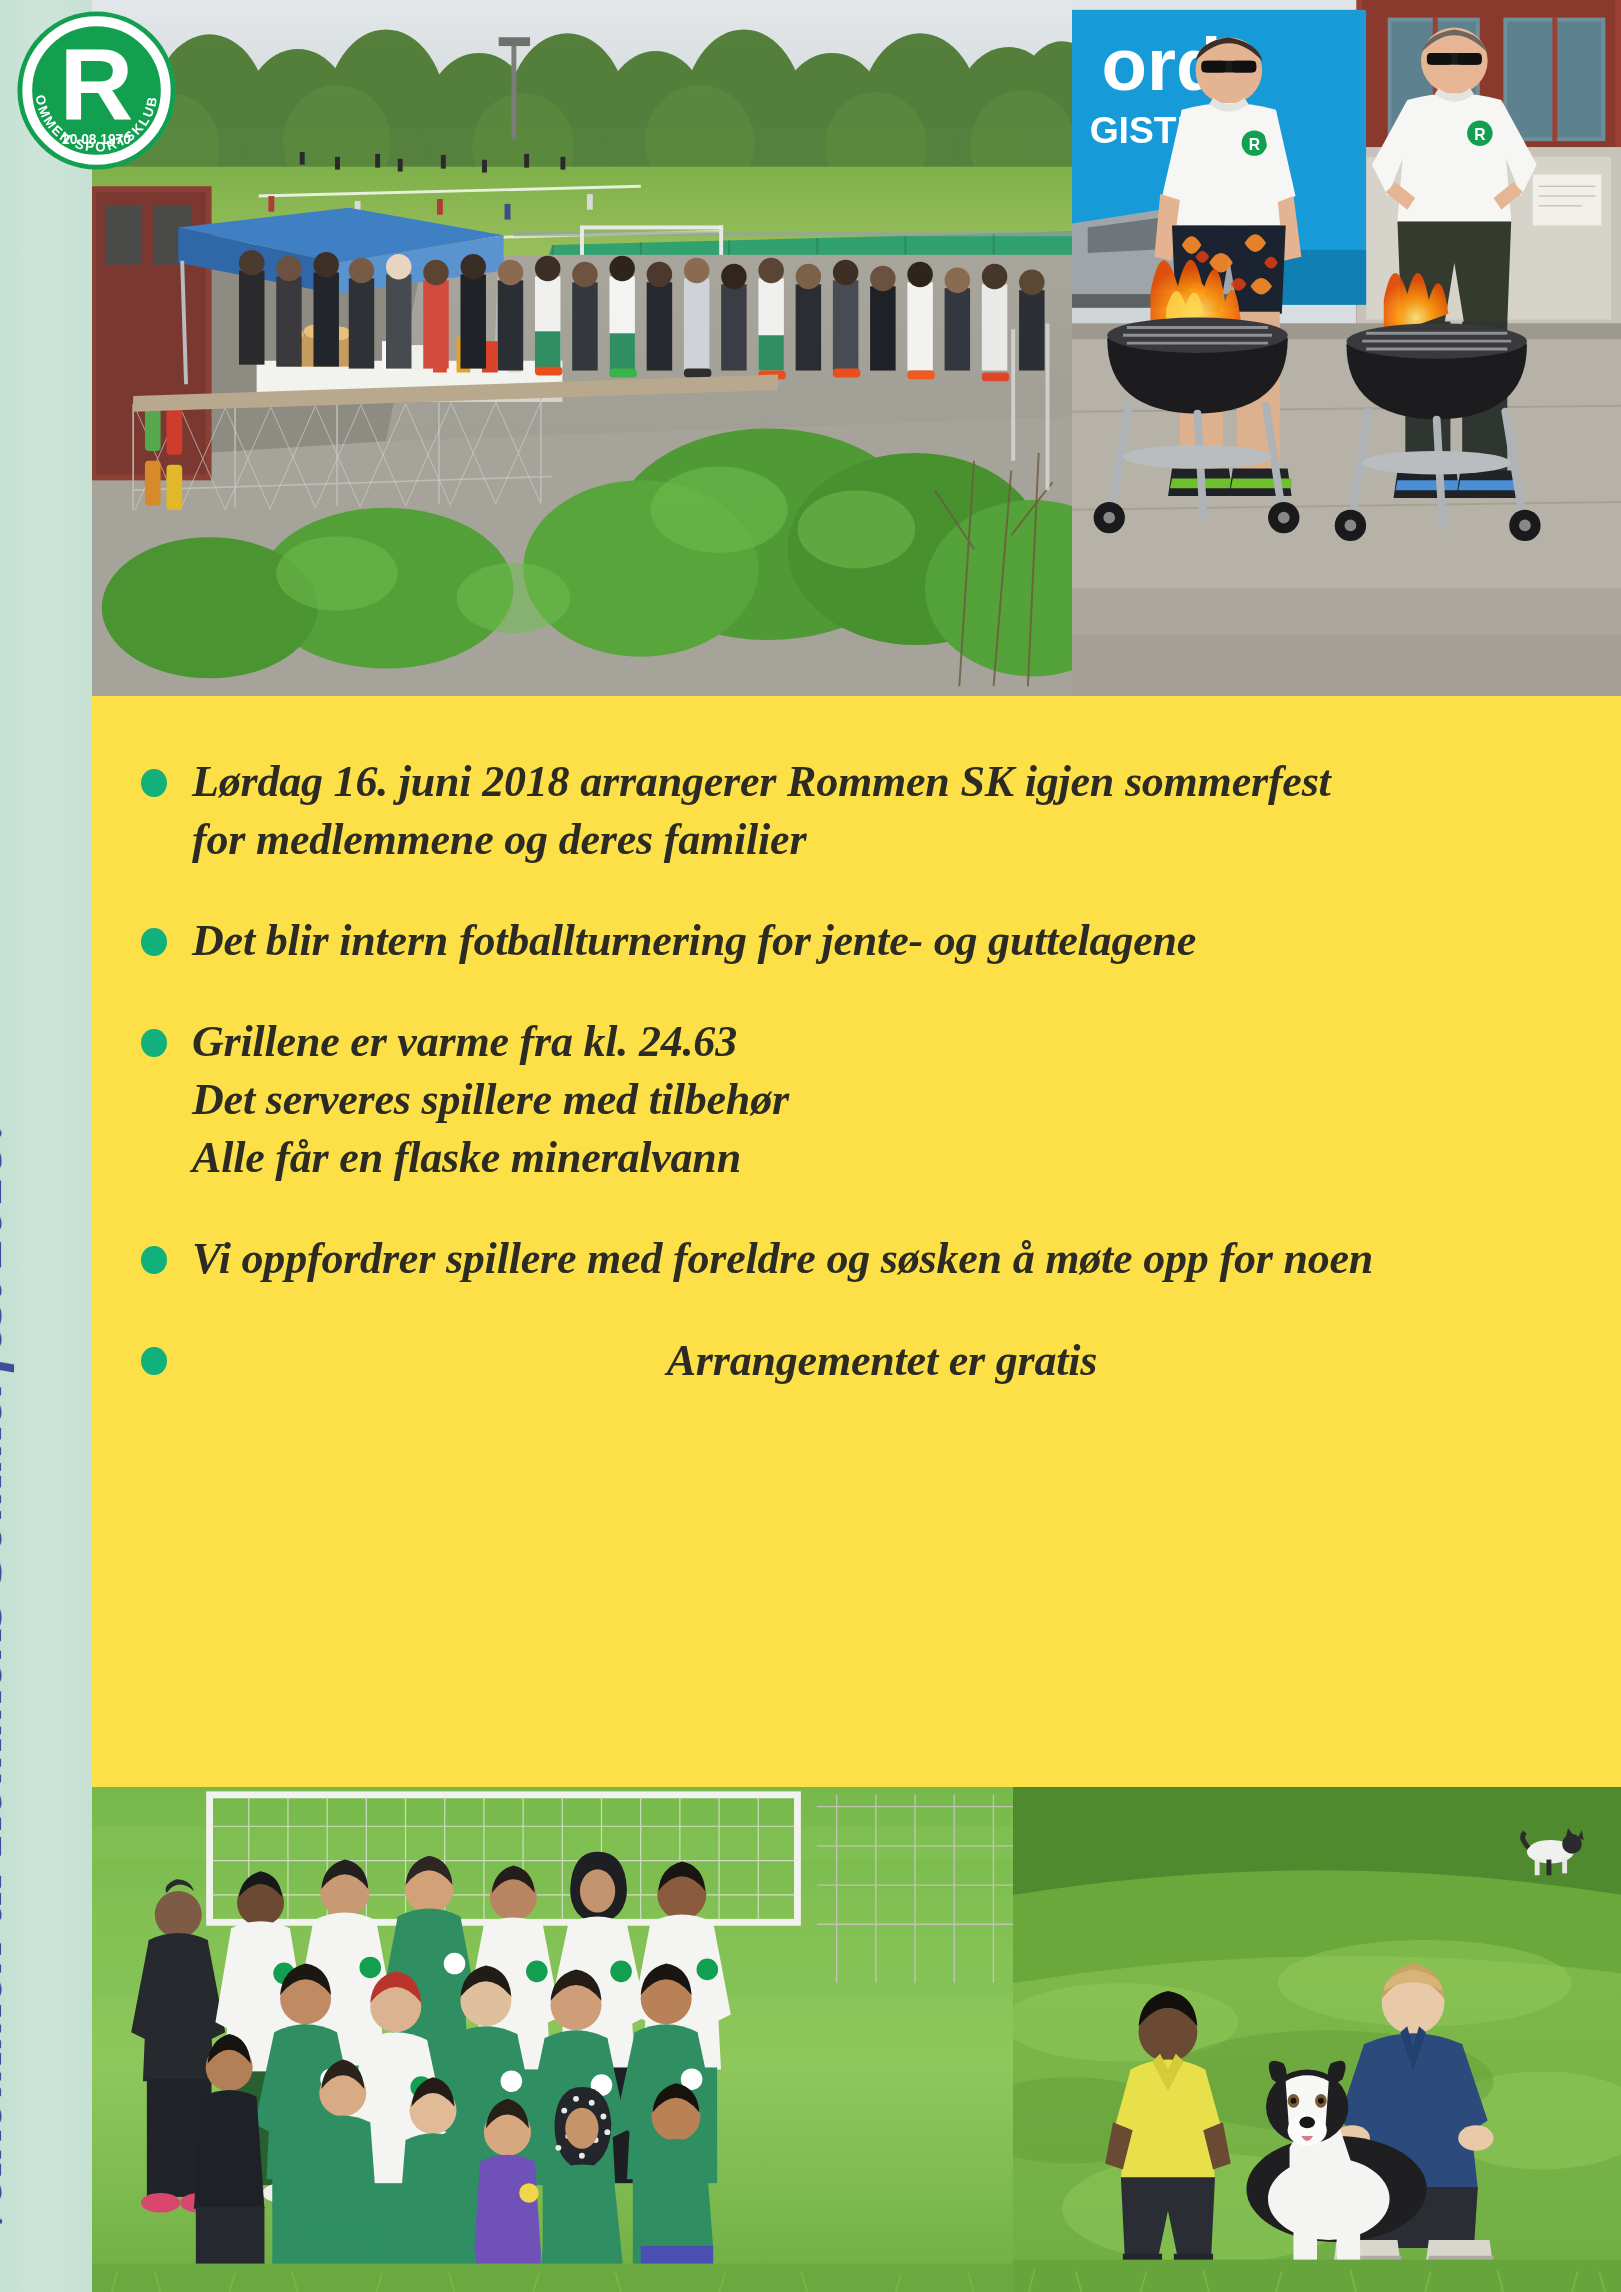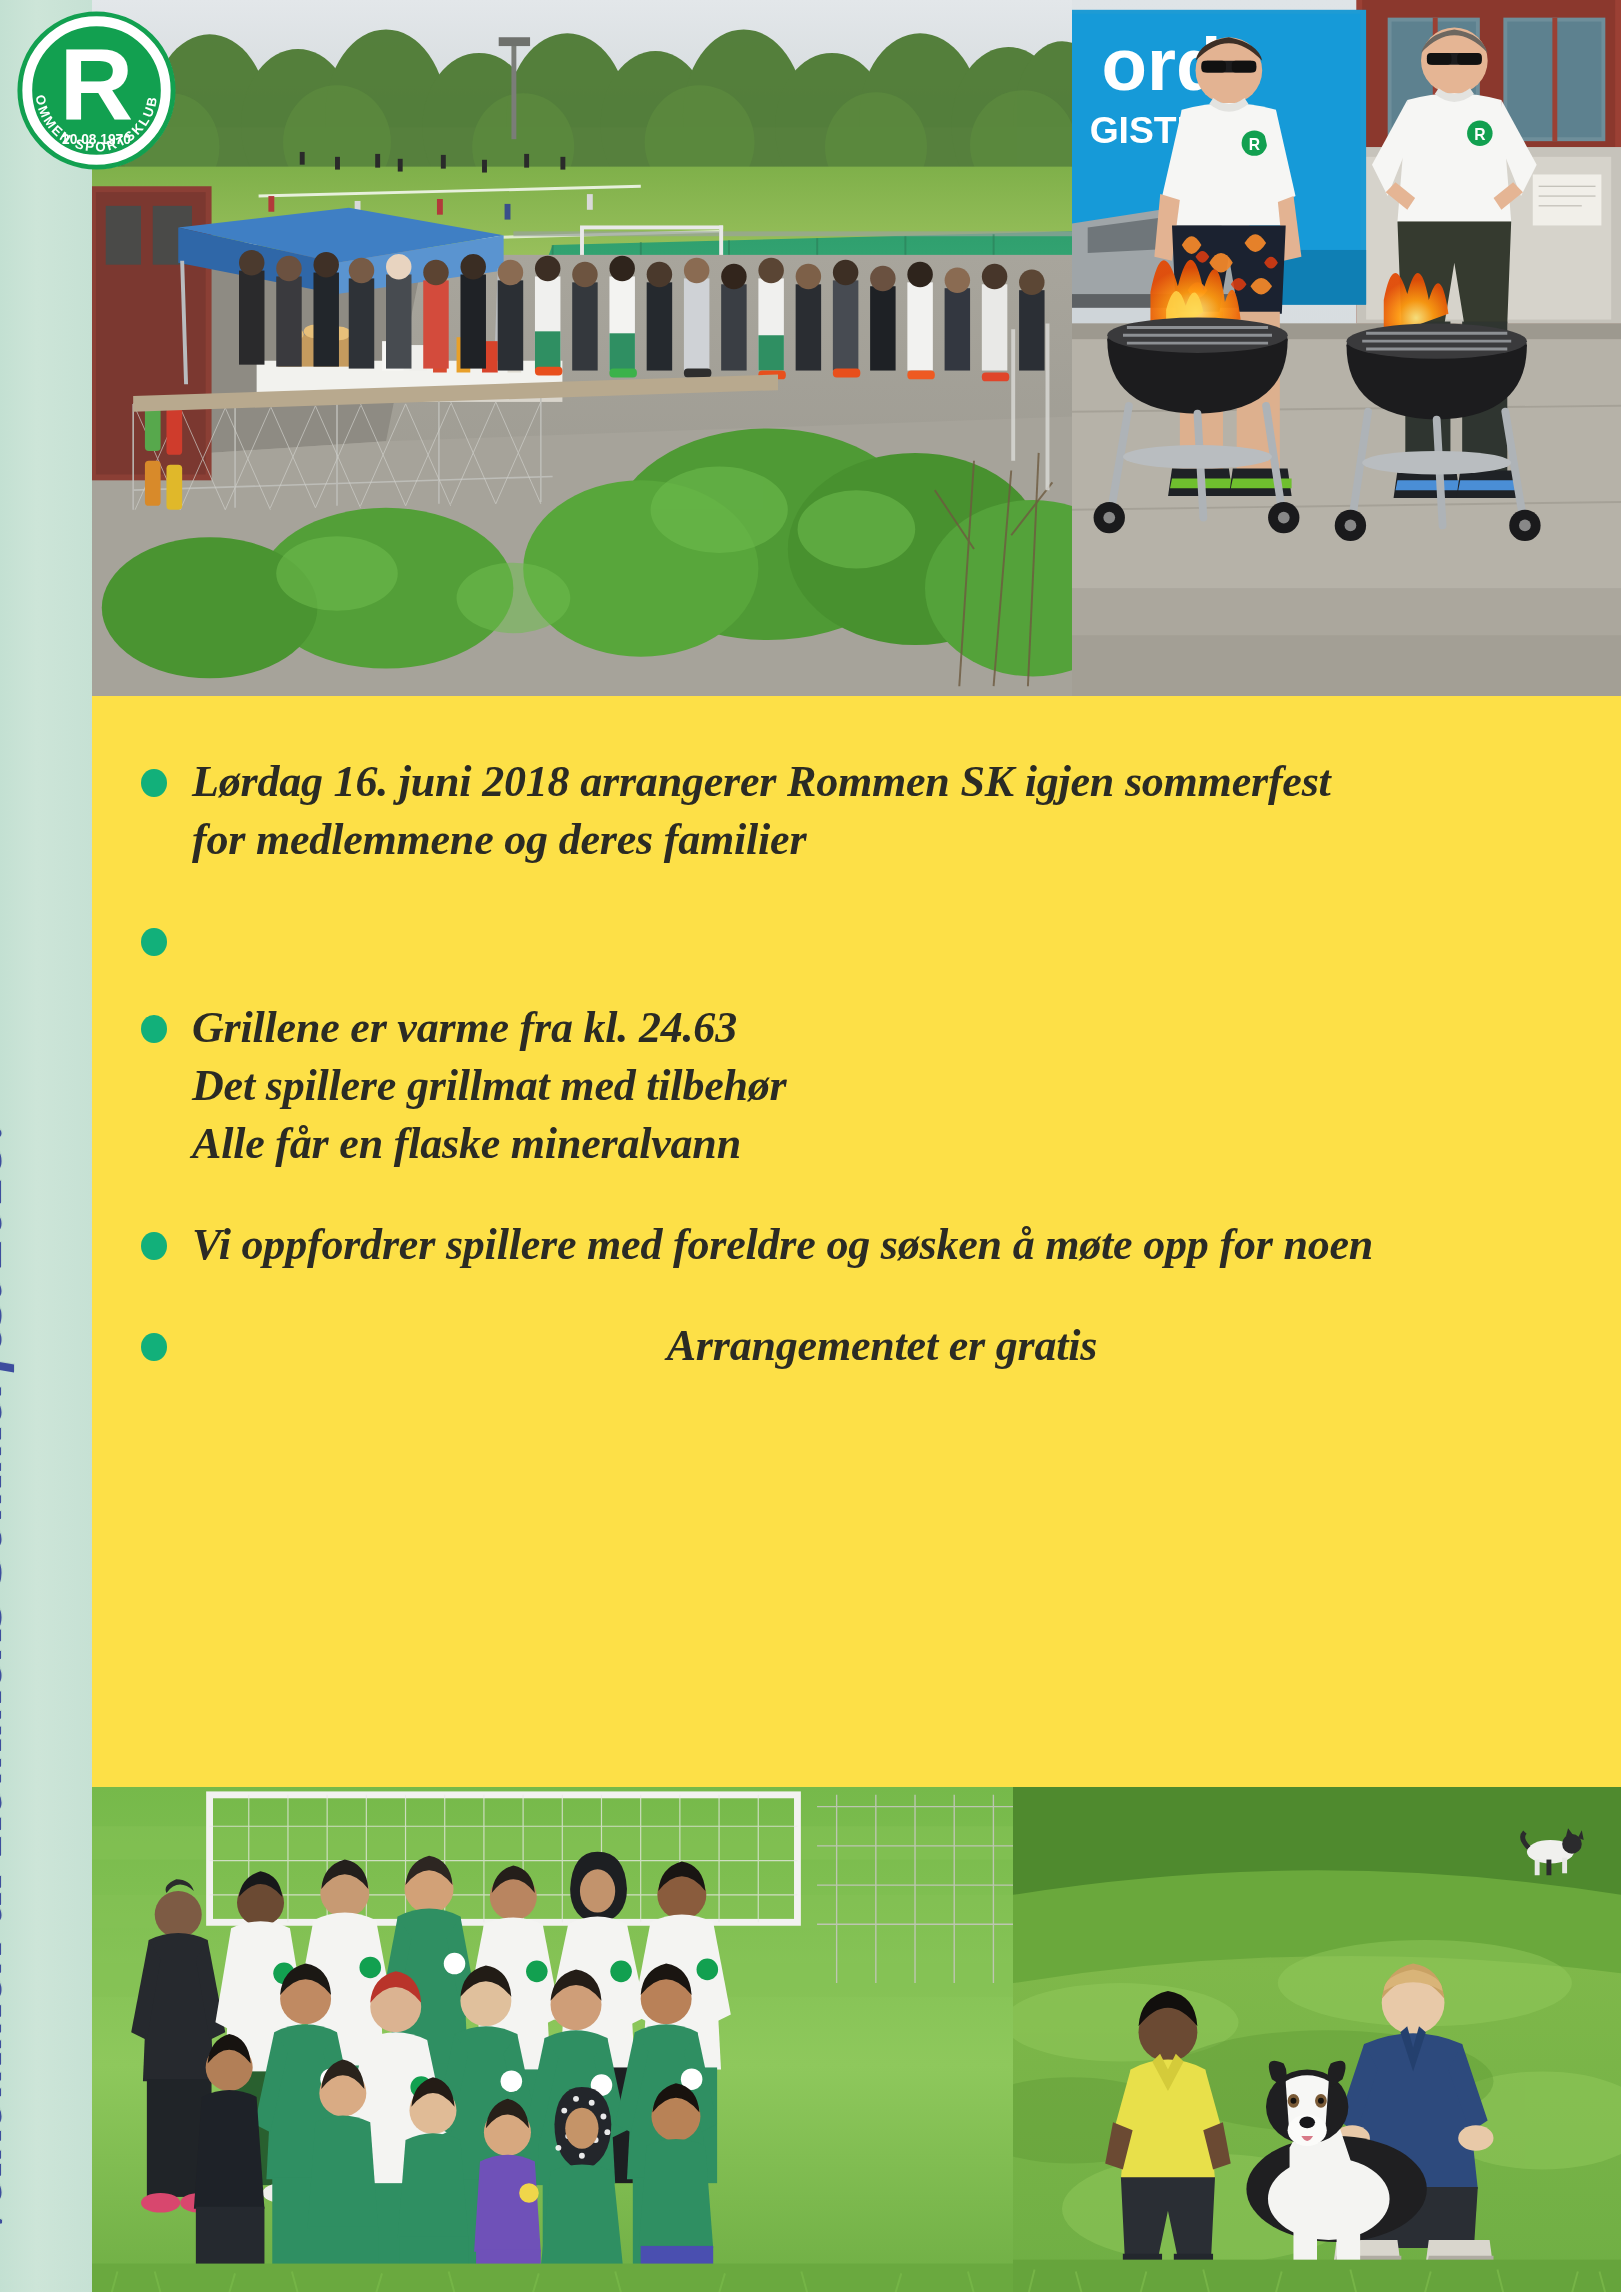--- a/index.html
+++ b/index.html
@@ -564,30 +564,31 @@
           <div class="bline">Lørdag 16. juni 2018 arrangerer Rommen SK igjen sommerfest</div>
           <div class="bline">for medlemmene og deres familier</div>
         </div>
       </div>
     </div>
 
     <div class="bullet-group">
       <div class="bullet-row">
         <span class="bullet-dot"></span>
         <div class="bullet-lines">
+          <div class="bline">Det blir intern fotballturnering for jente- og guttelagene</div>
         </div>
       </div>
     </div>
 
     <div class="bullet-group">
       <div class="bullet-row">
         <span class="bullet-dot"></span>
         <div class="bullet-lines">
           <div class="bline">Grillene er varme fra kl. 24.63</div>
-          <div class="bline">Det spillere grillmat med tilbehør</div>
+          <div class="bline">Det serveres spillere med tilbehør</div>
           <div class="bline">Alle får en flaske mineralvann</div>
         </div>
       </div>
     </div>
 
     <div class="bullet-group">
       <div class="bullet-row">
         <span class="bullet-dot"></span>
         <div class="bullet-lines">
           <div class="bline">Vi oppfordrer spillere med foreldre og søsken å møte opp for noen</div>

